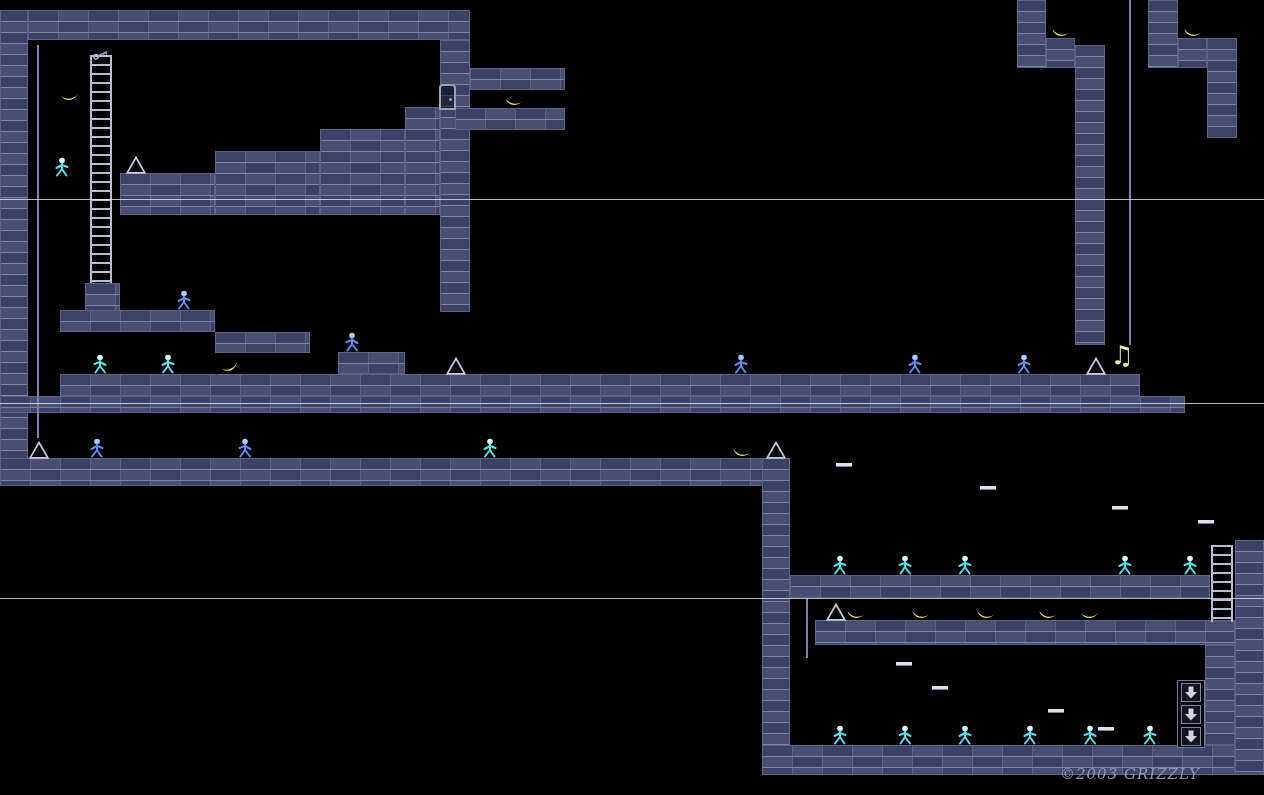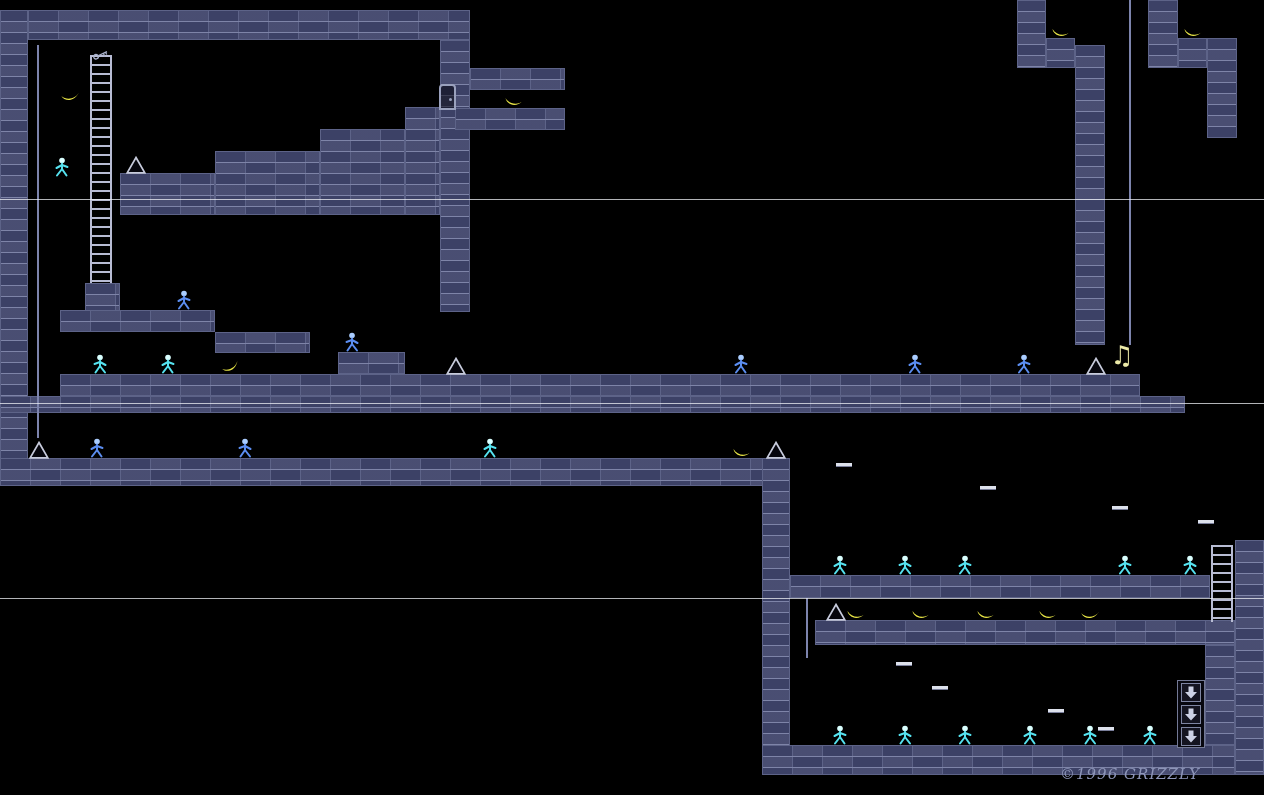--- a/index.html
+++ b/index.html
@@ -376,14 +376,14 @@
           <g stroke="#aab2cc" stroke-width="1.3" fill="none">
             <circle cx="3.4" cy="5" r="2.3"></circle>
             <path d="M5.7 5 H15.5"></path>
             <path d="M11.5 5 V8.5"></path>
             <path d="M14 5 V7.5"></path>
           </g>
         </svg></div>
       <div class="door" style="left: 439px; top: 84px; width: 17px; height: 26px;"></div>
       <div class="note" style="left: 1110px; top: 342px;">♫</div>
     </div>
-  <div id="signature">©1996 GRIZZLY</div>
+  <div id="signature">©2003 GRIZZLY</div>
 </div>
 
 </body></html>

